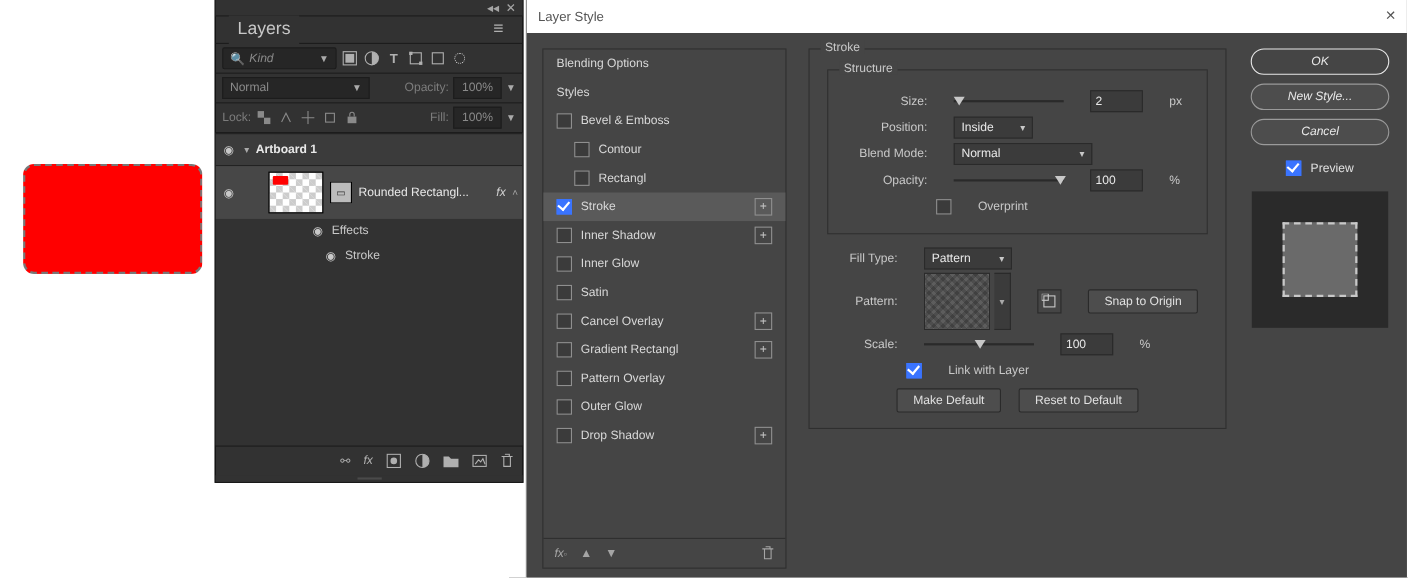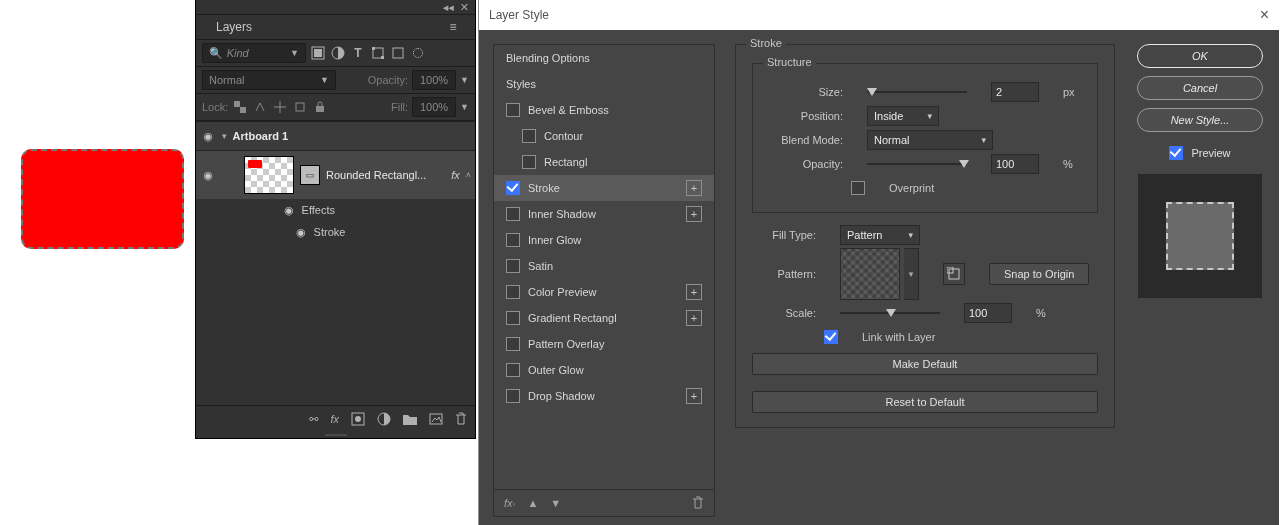--- a/index.html
+++ b/index.html
@@ -48,21 +48,21 @@
     padding-right:6px;
     color:#a5a5a5;
     font-size:11px;
   }
   .panel-tab {
     height: 24px;
     display: flex;
     align-items: center;
     padding: 0 12px;
     border-bottom: 1px solid #1c1c1c;
-    font-size: 12px;
+    font-size: 16px;
   }
   .panel-tab span { background:#323232; padding:4px 8px; }
   .panel-menu { margin-left:auto; display:flex; align-items:center; justify-content:center; width:20px; height:20px; color:#b0b0b0;}
   .panel-row {
     display:flex;
     align-items:center;
     height:26px;
     padding:0 6px;
     gap:4px;
   }
@@ -219,21 +219,21 @@
       repeating-linear-gradient(45deg,#808080 0 3px,#9a9a9a 3px 6px),
       repeating-linear-gradient(-45deg,#808080 0 3px,#9a9a9a 3px 6px);
     background-blend-mode:multiply;
   }
   .swatch-wrap{display:flex;align-items:center;gap:4px;}
   .swatch-chev{width:14px;height:50px;border:1px solid #2a2a2a;border-left:none;background:#3b3b3b;display:flex;align-items:center;justify-content:center;}
   .snap-icon{width:20px;height:20px;border:1px solid #2a2a2a;display:flex;align-items:center;justify-content:center;color:#c8c8c8;}
   .button{
     height:20px;padding:0 14px;border:1px solid #2a2a2a;background:#4d4d4d;color:#e0e0e0;display:inline-flex;align-items:center;justify-content:center;border-radius:2px;
   }
-  .btn-row{display:flex;gap:16px;justify-content:center;margin-top:4px;flex-direction:column;}
+  .btn-row{display:flex;gap:16px;justify-content:center;margin-top:4px;}
   
   .right-col{width:130px;display:flex;flex-direction:column;align-items:center;gap:8px;}
   .rbtn{
     width:124px;height:22px;border:1px solid #9a9a9a;border-radius:12px;background:#4d4d4d;color:#e8e8e8;display:flex;align-items:center;justify-content:center;font-style:italic;
   }
   .rbtn.primary{background:#454545;border-color:#e8e8e8;}
   .preview-row{display:flex;align-items:center;gap:8px;margin-top:6px;color:#e0e0e0;}
   .preview-box{
     margin-top:6px;width:124px;height:124px;background:#2a2a2a;display:flex;align-items:center;justify-content:center;
   }
@@ -441,21 +441,21 @@
           <div class="style-item">
             <span class="chk"></span>
             <span>Inner Glow</span>
           </div>
           <div class="style-item">
             <span class="chk"></span>
             <span>Satin</span>
           </div>
           <div class="style-item">
             <span class="chk"></span>
-            <span>Color Preview</span>
+            <span>Cancel Overlay</span>
             <span class="plus-badge">+</span>
           </div>
           <div class="style-item">
             <span class="chk"></span>
             <span>Gradient Rectangl</span>
             <span class="plus-badge">+</span>
           </div>
           <div class="style-item">
             <span class="chk"></span>
             <span>Pattern Overlay</span>
@@ -581,22 +581,22 @@
 
         <div class="btn-row">
           <div class="button">Make Default</div>
           <div class="button">Reset to Default</div>
         </div>
       </div>
     </div>
 
     <div class="right-col">
       <div class="rbtn primary">OK</div>
+      <div class="rbtn">New Style...</div>
       <div class="rbtn">Cancel</div>
-      <div class="rbtn">New Style...</div>
       <div class="preview-row">
         <span class="chk checked"></span>
         <span>Preview</span>
       </div>
       <div class="preview-box">
         <div class="preview-inner"></div>
       </div>
     </div>
   </div>
 </div>

